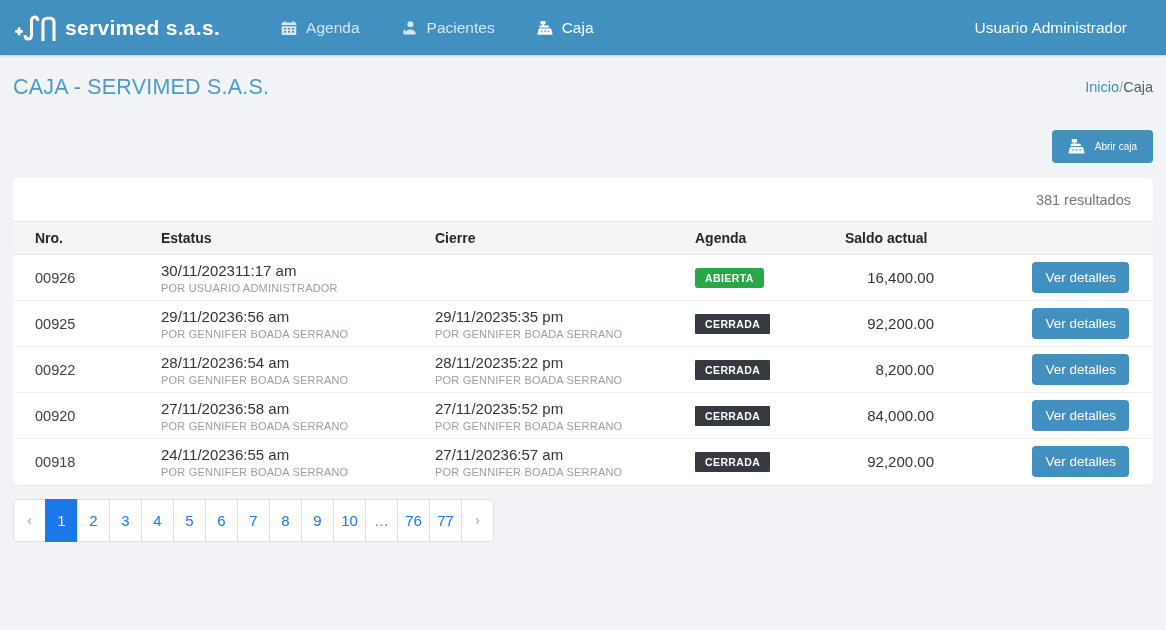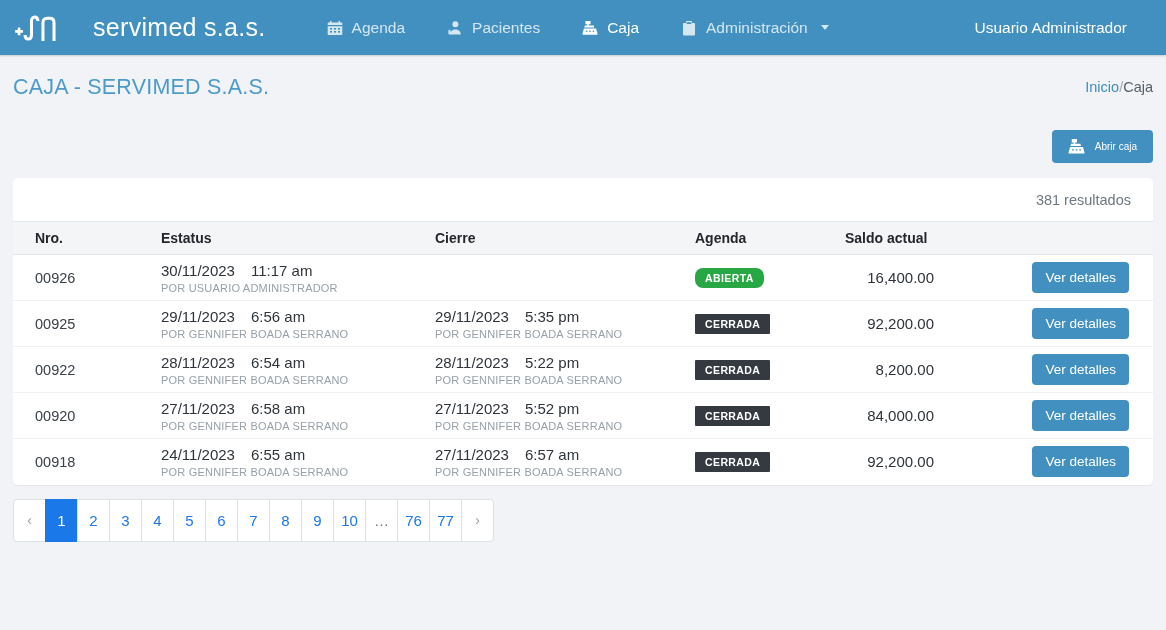--- a/index.html
+++ b/index.html
@@ -11,21 +11,21 @@
   }
   
   .navbar {
     height:55px; background: var(--primary, #4190c0);
     display:flex; align-items:center;
     padding:0 39px 0 14px;
     box-shadow: 0 1px 2px rgba(0,0,0,.18);
   }
   .brand { display:flex; align-items:center; gap:5px; color:#fff; cursor:pointer; }
   .brand svg { display:block; }
-  .brand-name { font-size:25px; font-weight:400; letter-spacing:.3px;margin-left:28px; }
+  .brand-name { font-size:21px; font-weight:700; letter-spacing:.3px; }
   .nav-menu { display:flex; list-style:none; margin:0 0 0 40px; padding:0; flex:1; }
   .nav-item {
     display:flex; align-items:center; gap:9px;
     color: rgba(255,255,255,.78); font-size:15.5px;
     padding:0 21px; height:42px; cursor:pointer; white-space:nowrap;
   }
   .nav-item.active { color:#fff; }
   .nicon { width:16px; height:16px; flex:0 0 auto; }
   .caret {
     width:0; height:0; display:inline-block; margin-left:4px;
@@ -60,25 +60,25 @@
   table { width:100%; border-collapse:collapse; }
   thead th {
     background:#f4f5f7; border-top:1px solid #e4e7eb; border-bottom:1px solid #e0e4e8;
     font-size:14px; font-weight:700; color:#23272c; text-align:left; padding:8px;
   }
   thead th.first { padding-left:22px; }
   tbody td { border-bottom:1px solid #eef0f3; height:46px; padding:6px 8px; vertical-align:middle; }
   tbody tr:last-child td { border-bottom:none; }
   .c-nro { padding-left:22px; font-size:14.5px; color:#3a4149; }
   .dt { font-size:15px; color:#2e343a; white-space:nowrap; }
-  .dt .hora { margin-left:16px; }
+  .dt .hora { margin-left:0; }
   .por { font-size:11px; color:#97a0a8; margin-top:3px; letter-spacing:.2px; white-space:nowrap; }
   .badge {
     display:inline-block; color:#fff; font-size:10.5px; font-weight:700;
-    padding:4px 10px; letter-spacing:.4px; border-radius:8px;
+    padding:4px 10px; letter-spacing:.4px; border-radius:3px;
   }
   .badge.open   { background: var(--badge-open, #28a745); }
   .badge.closed { background: var(--badge-closed, #343a40); border-radius:1px; }
   .c-saldo { text-align:right; font-size:15px; color:#2e343a; padding-right:8px; }
   .c-action { text-align:right; padding-right:24px; }
   .btn-detail {
     background: var(--primary, #4190c0); color:#fff; border:none; border-radius:4px;
     font-size:13.5px; font-family:inherit; padding:8px 13px; cursor:pointer; white-space:nowrap;
   }
 
@@ -142,28 +142,20 @@
       <svg class="nicon" viewBox="0 0 16 16">
         <path fill="currentColor" d="M3.5 1h5v3.2H6.8v1.3h4.9l.5 2H2.3l.5-2h2.5V4.2H3.5zM1.9 8.5h12.2l1.4 5.3a.7.7 0 0 1-.7.9H1.2a.7.7 0 0 1-.7-.9z"></path>
         <g fill="var(--primary, #4190c0)">
           <rect x="3.8" y="10.6" width="1.6" height="1.2"></rect>
             <rect x="7.2" y="10.6" width="1.6" height="1.2"></rect>
             <rect x="10.6" y="10.6" width="1.6" height="1.2"></rect>
         </g>
       </svg>
       <span>Caja</span>
     </li>
-    <li class="nav-item">
-      <svg class="nicon" viewBox="0 0 16 16">
-        <path fill="currentColor" d="M6 1h4a1 1 0 0 1 1 1v1h2a1 1 0 0 1 1 1v10.5a1 1 0 0 1-1 1H3a1 1 0 0 1-1-1V4a1 1 0 0 1 1-1h2V2a1 1 0 0 1 1-1z"></path>
-        <rect fill="var(--primary, #4190c0)" x="5.6" y="2.2" width="4.8" height="1.7" rx=".5"></rect>
-      </svg>
-      <span>Administración</span>
-      <span class="caret"></span>
-    </li>
   </ul>
 
   <div class="nav-user">Usuario Administrador</div>
 </nav>
 
 <div class="page">
 
   <div class="page-head">
     <div class="page-title">CAJA - SERVIMED S.A.S.</div>
     <div class="breadcrumb">

